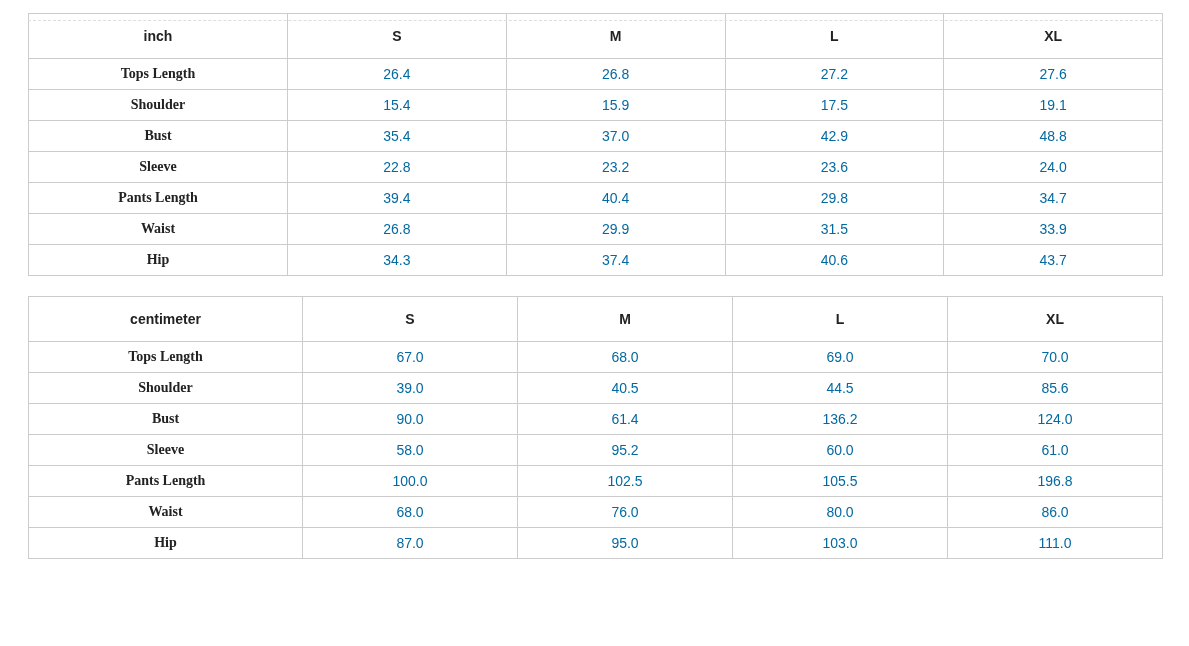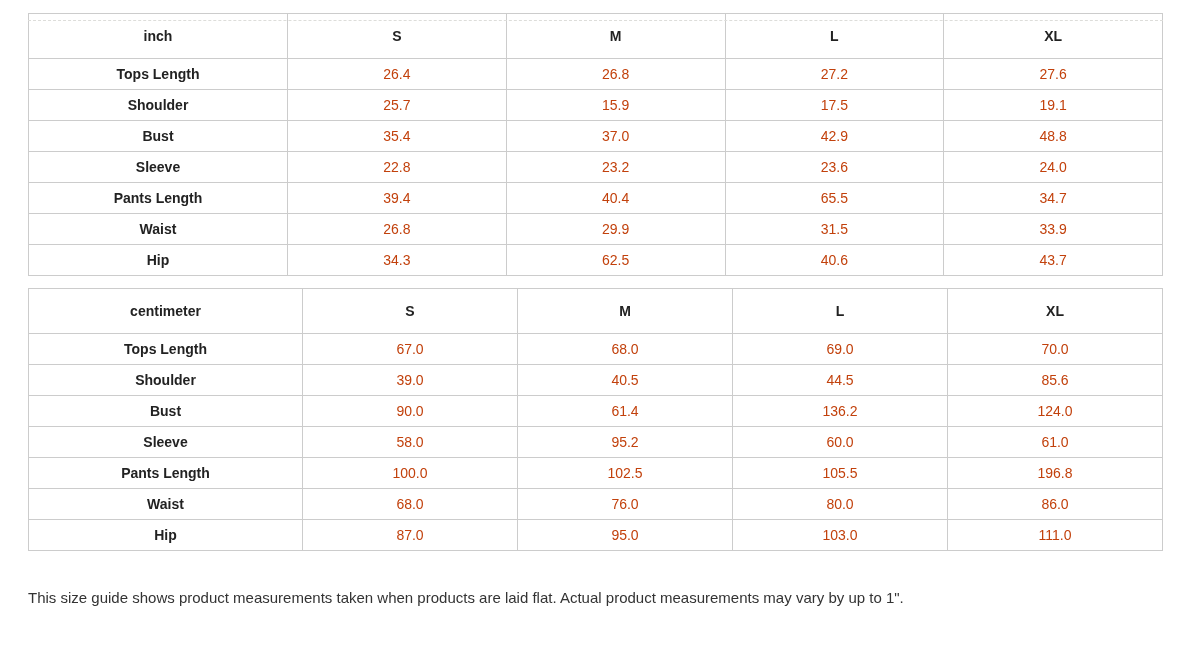--- a/index.html
+++ b/index.html
@@ -25,42 +25,43 @@
     width: 1135px;
     height: 0;
     border-top: 1px dashed #ddddda;
   }
   table.size-table {
     width: 1135px;
     border-collapse: collapse;
     table-layout: fixed;
   }
   table.t-inch { margin-top: 13px; }
-  table.t-cm   { margin-top: 12px; }
+  table.t-cm   { margin-top: 20px; }
   .size-table th, .size-table td {
     border: 1px solid #cccccc;
     text-align: center;
     vertical-align: middle;
     font-size: 14px;
     padding: 0;
   }
   .size-table thead th {
     height: 44px;
     font-weight: bold;
     color: #222222;
   }
   .size-table tbody th {
     height: 30px;
     font-weight: bold;
     color: #222222;
+    font-family: Liberation Serif, serif;
   }
   .size-table tbody td {
     height: 30px;
     font-weight: normal;
-    color: #c2410c;
+    color: #0369a1;
     text-align: center;
   }
   .footnote {
     margin: 37px 0 0 0;
     font-size: 15px;
     line-height: 20px;
     color: #333333;
   }
 </style>
 </head>
@@ -89,21 +90,21 @@
     <tbody>
         <tr>
           <th>Tops Length</th>
           <td>26.4</td>
           <td>26.8</td>
           <td>27.2</td>
           <td>27.6</td>
         </tr>
         <tr>
           <th>Shoulder</th>
-          <td>25.7</td>
+          <td>15.4</td>
           <td>15.9</td>
           <td>17.5</td>
           <td>19.1</td>
         </tr>
         <tr>
           <th>Bust</th>
           <td>35.4</td>
           <td>37.0</td>
           <td>42.9</td>
           <td>48.8</td>
@@ -112,34 +113,34 @@
           <th>Sleeve</th>
           <td>22.8</td>
           <td>23.2</td>
           <td>23.6</td>
           <td>24.0</td>
         </tr>
         <tr>
           <th>Pants Length</th>
           <td>39.4</td>
           <td>40.4</td>
-          <td>65.5</td>
+          <td>29.8</td>
           <td>34.7</td>
         </tr>
         <tr>
           <th>Waist</th>
           <td>26.8</td>
           <td>29.9</td>
           <td>31.5</td>
           <td>33.9</td>
         </tr>
         <tr>
           <th>Hip</th>
           <td>34.3</td>
-          <td>62.5</td>
+          <td>37.4</td>
           <td>40.6</td>
           <td>43.7</td>
         </tr>
       </tbody>
   </table>
 
   <table class="size-table t-cm">
     <colgroup>
       <col style="width:274px">
       <col>
@@ -202,14 +203,13 @@
         <tr>
           <th>Hip</th>
           <td>87.0</td>
           <td>95.0</td>
           <td>103.0</td>
           <td>111.0</td>
         </tr>
       </tbody>
   </table>
 
-  <p class="footnote">This size guide shows product measurements taken when products are laid flat. Actual product measurements may vary by up to 1".</p>
 </div>
 
 </body></html>

